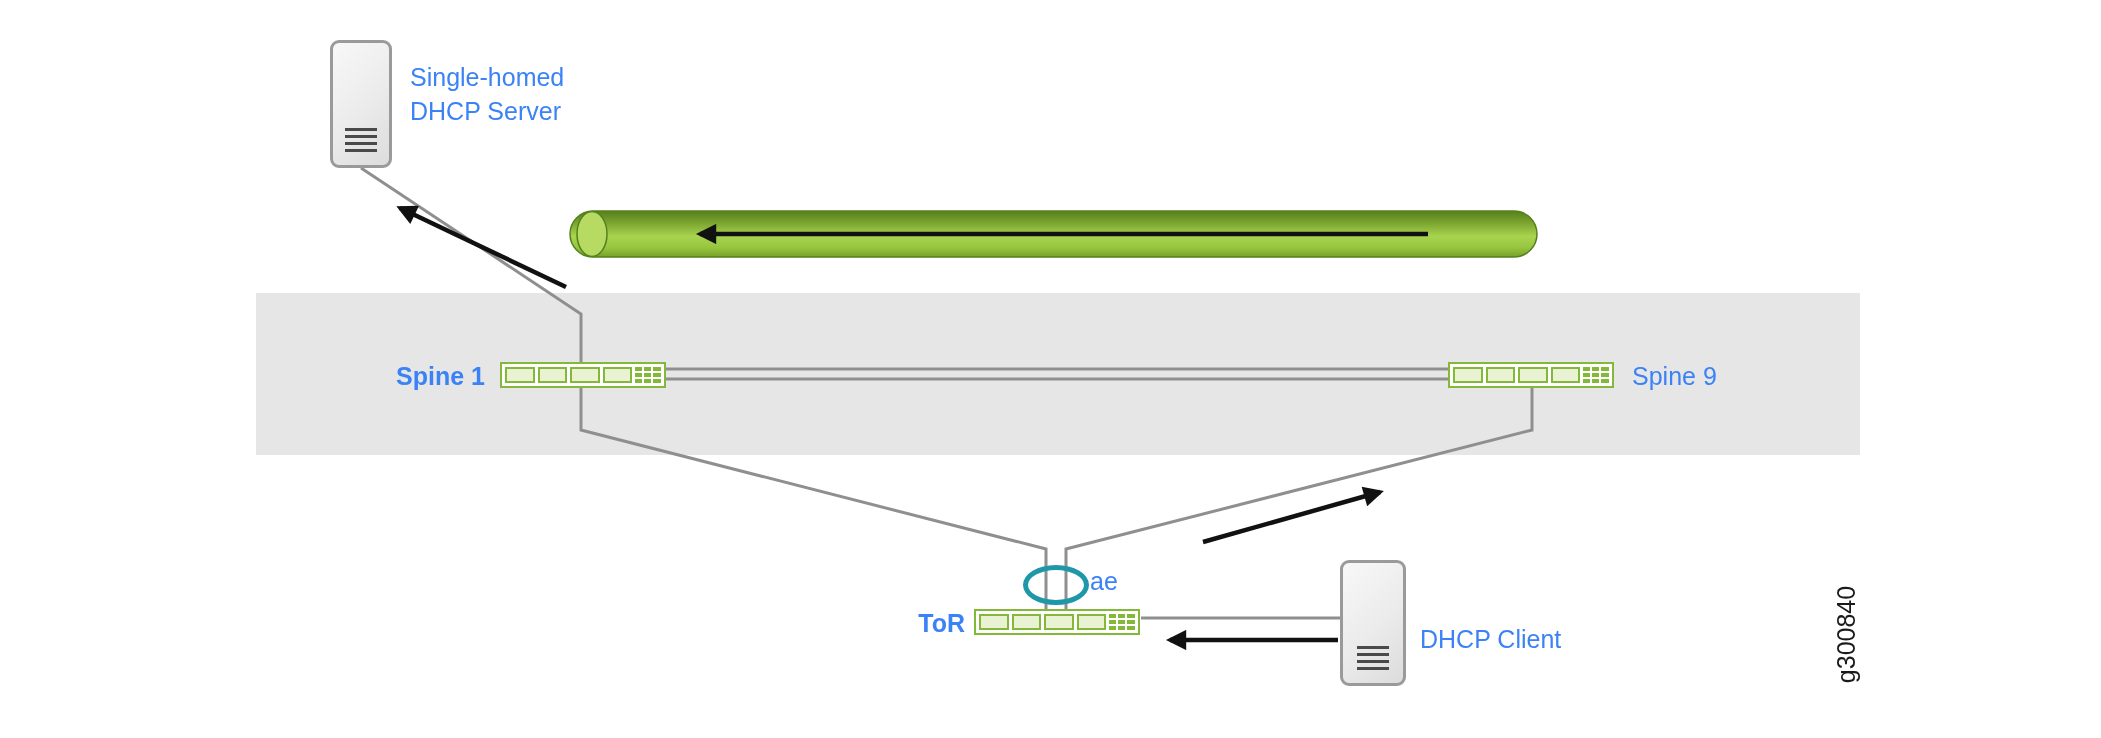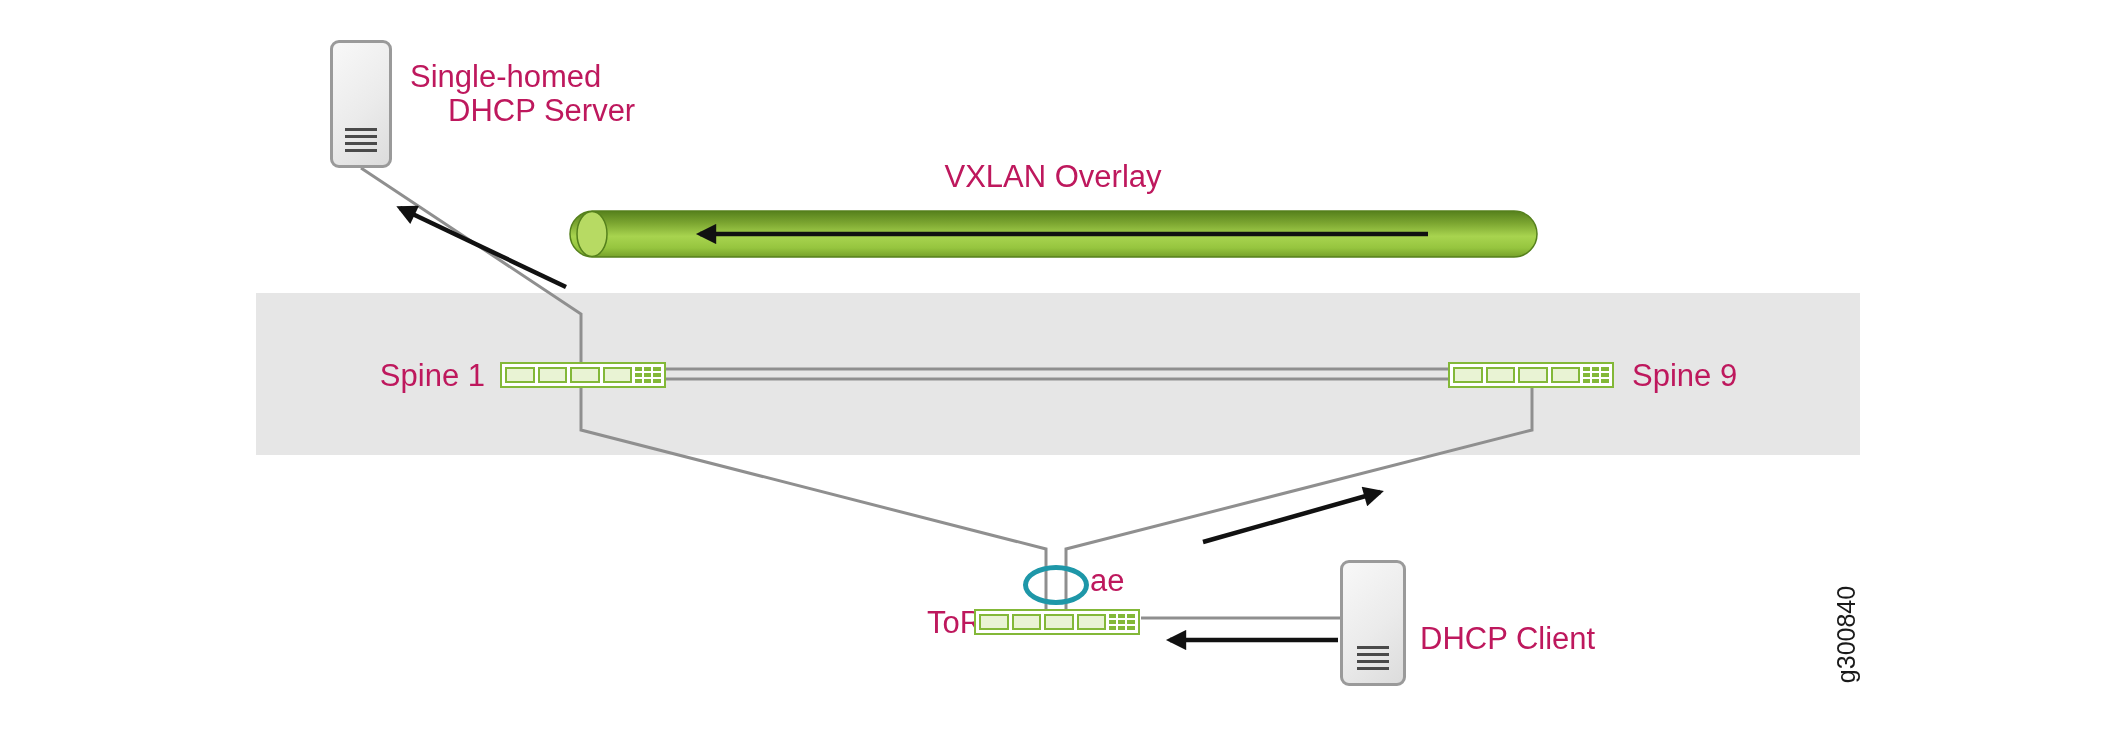--- a/index.html
+++ b/index.html
@@ -1,23 +1,23 @@
 <!DOCTYPE html>
 <html><head>
 <meta charset="utf-8">
 <style>
   html,body{margin:0;padding:0;background:#ffffff;}
   .canvas{
     position:relative;width:2101px;height:738px;overflow:hidden;background:#ffffff;
     font-family:"Liberation Sans", sans-serif;color:#1a1a1a;
   }
   svg.layer{position:absolute;left:0;top:0;}
-  .lbl{position:absolute;font-size:31px;line-height:30px;color:#be185d;white-space:nowrap;}
+  .lbl{position:absolute;font-size:25px;line-height:30px;color:#3b82f6;white-space:nowrap;}
   .lbl.center{text-align:center;}
-  .lbl.right{text-align:right;}
+  .lbl.right{text-align:right;font-weight:bold;}
 
   
   .server{
     position:absolute;box-sizing:border-box;border:3px solid #9a9a9a;border-radius:9px;
     background:linear-gradient(135deg,#f8f8f8 0%,#ebebeb 55%,#dcdcdc 100%);
   }
   .vents{
     position:absolute;left:50%;transform:translateX(-50%);bottom:12px;width:32px;height:25px;
     background:repeating-linear-gradient(to bottom,#4a4a4a 0 3px,transparent 3px 7px);
   }
@@ -87,24 +87,23 @@
       <line x1="1203" y1="542" x2="1380" y2="492" marker-end="url(#arrowHead)"></line>
       <line x1="1338" y1="640" x2="1170" y2="640" marker-end="url(#arrowHead)"></line>
     </g>
   </svg>
 
   <div class="server" style="left:330px;top:40px;width:62px;height:128px;">
     <div class="vents"></div>
   </div>
   <div class="lbl" style="left:410px;top:60px;line-height:34px;">
     <span style="display:block;">Single-homed</span>
-    <span style="display:block;margin-left:38px;">DHCP Server</span>
+    <span style="display:block;">DHCP Server</span>
   </div>
 
-  <div class="lbl center" style="left:903px;top:162px;width:300px;">VXLAN Overlay</div>
 
   <div class="lbl right" style="left:360px;top:361px;width:125px;">Spine 1</div>
   <div class="switch" style="left:500px;top:362px;">
     <span class="port"></span>
     <span class="port"></span>
     <span class="port"></span>
     <span class="port"></span>
     <span class="pgrid"></span>
   </div>
 
@@ -113,21 +112,21 @@
     <span class="port"></span>
     <span class="port"></span>
     <span class="port"></span>
     <span class="pgrid"></span>
   </div>
   <div class="lbl" style="left:1632px;top:361px;">Spine 9</div>
 
   <div class="ae-ellipse"></div>
   <div class="lbl" style="left:1090px;top:566px;">ae</div>
 
-  <div class="lbl right" style="left:912px;top:608px;width:85px;text-align:center;">ToR</div>
+  <div class="lbl right" style="left:880px;top:608px;width:85px;">ToR</div>
   <div class="switch" style="left:974px;top:609px;">
     <span class="port"></span>
     <span class="port"></span>
     <span class="port"></span>
     <span class="port"></span>
     <span class="pgrid"></span>
   </div>
 
   <div class="server" style="left:1340px;top:560px;width:66px;height:126px;">
     <div class="vents"></div>

